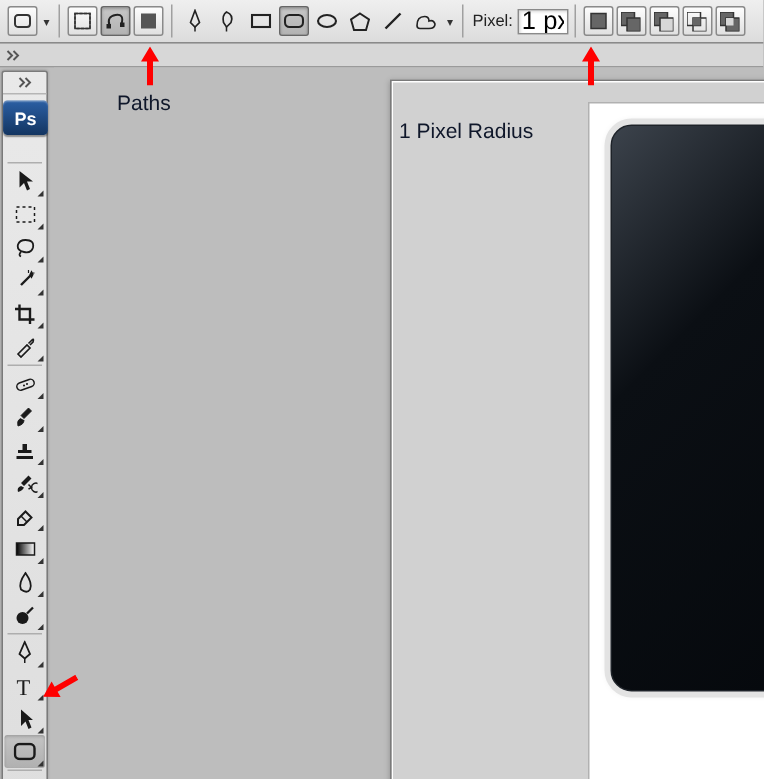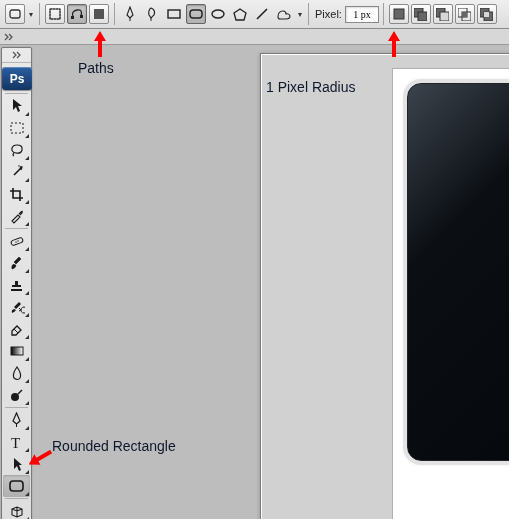--- a/index.html
+++ b/index.html
@@ -58,24 +58,23 @@
     color: #222;
     margin-left: 2px;
     margin-right: 3px;
   }
   .radius-input {
     width: 34px;
     height: 17px;
     border: 1px solid #8a8a8a;
     box-shadow: inset 1px 1px 2px rgba(0,0,0,0.15);
     background: #fff;
-    font-size: 10px;
+    font-size: 17px;
     text-align: center;
     box-sizing: border-box;
-    font-family: Liberation Serif, serif;
   }
 
   
   .strip-bar {
     height: 16px;
     width: 100%;
     background: #d7d7d7;
     border-bottom: 1px solid #9a9a9a;
     box-sizing: border-box;
     display: flex;
@@ -105,21 +104,21 @@
   .tools-panel-header {
     height: 14px;
     display: flex;
     align-items: center;
     justify-content: center;
     border-bottom: 1px solid #b5b5b5;
   }
   .app-logo {
     width: 30px;
     height: 23px;
-    margin: 4px auto 3px;
+    margin: 4px auto 18px;
     border-radius: 3px;
     background: linear-gradient(#2b5fa4, #133561);
     box-shadow: 0 1px 1px rgba(0,0,0,0.4), inset 0 1px 1px rgba(255,255,255,0.3);
     color: #fff;
     font-family: Arial, sans-serif;
     font-weight: bold;
     font-size: 12px;
     display: flex;
     align-items: center;
     justify-content: center;
@@ -506,15 +505,14 @@
   <div class="annot-text" style="left:42px; top:15px;">Paths</div>
 
   <svg class="annot-arrow" style="left:350px; top:-14px;" viewBox="0 0 16 26">
     <path d="M8 0 L14 10 L10 10 L10 26 L6 26 L6 10 L2 10 Z" fill="#ff0000"></path>
   </svg>
   <div class="annot-text" style="left:230px; top:14px;margin-top:20px;">1 Pixel Radius</div>
 
   <svg class="annot-arrow" style="left:-4px; top:400px; transform: rotate(-120deg);" viewBox="0 0 16 26">
     <path d="M8 0 L14 10 L10 10 L10 26 L6 26 L6 10 L2 10 Z" fill="#ff0000"></path>
   </svg>
-  <div class="annot-text" style="left:16px; top:393px;">Rounded Rectangle</div>
 
 </div>
 
 </body></html>

